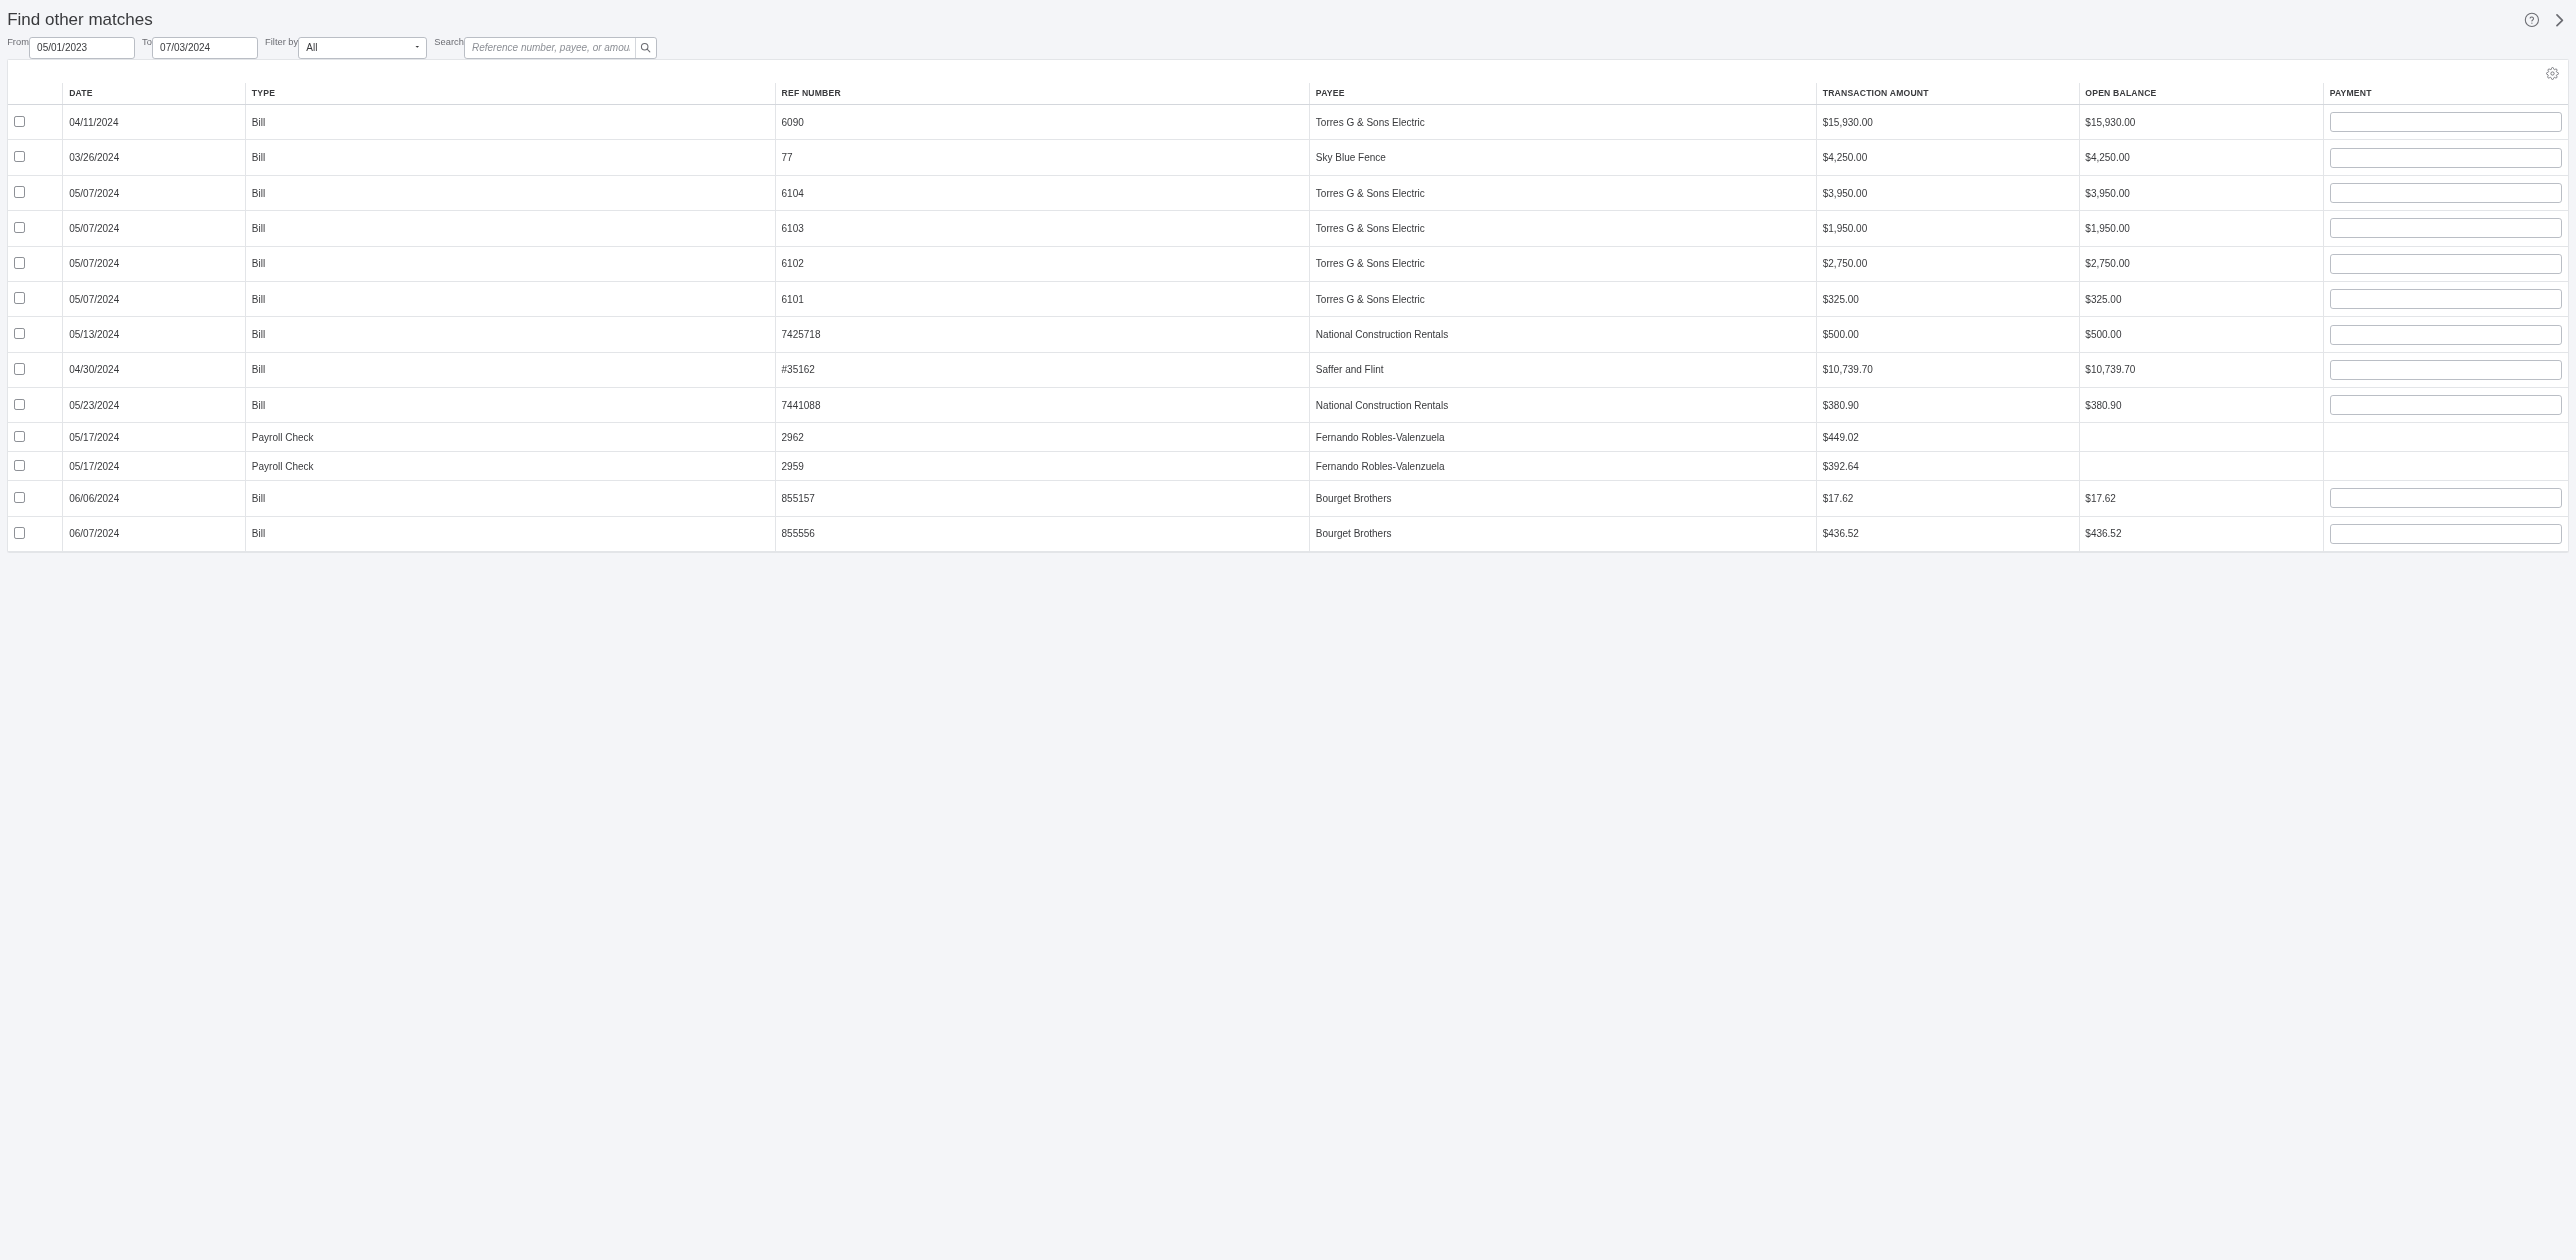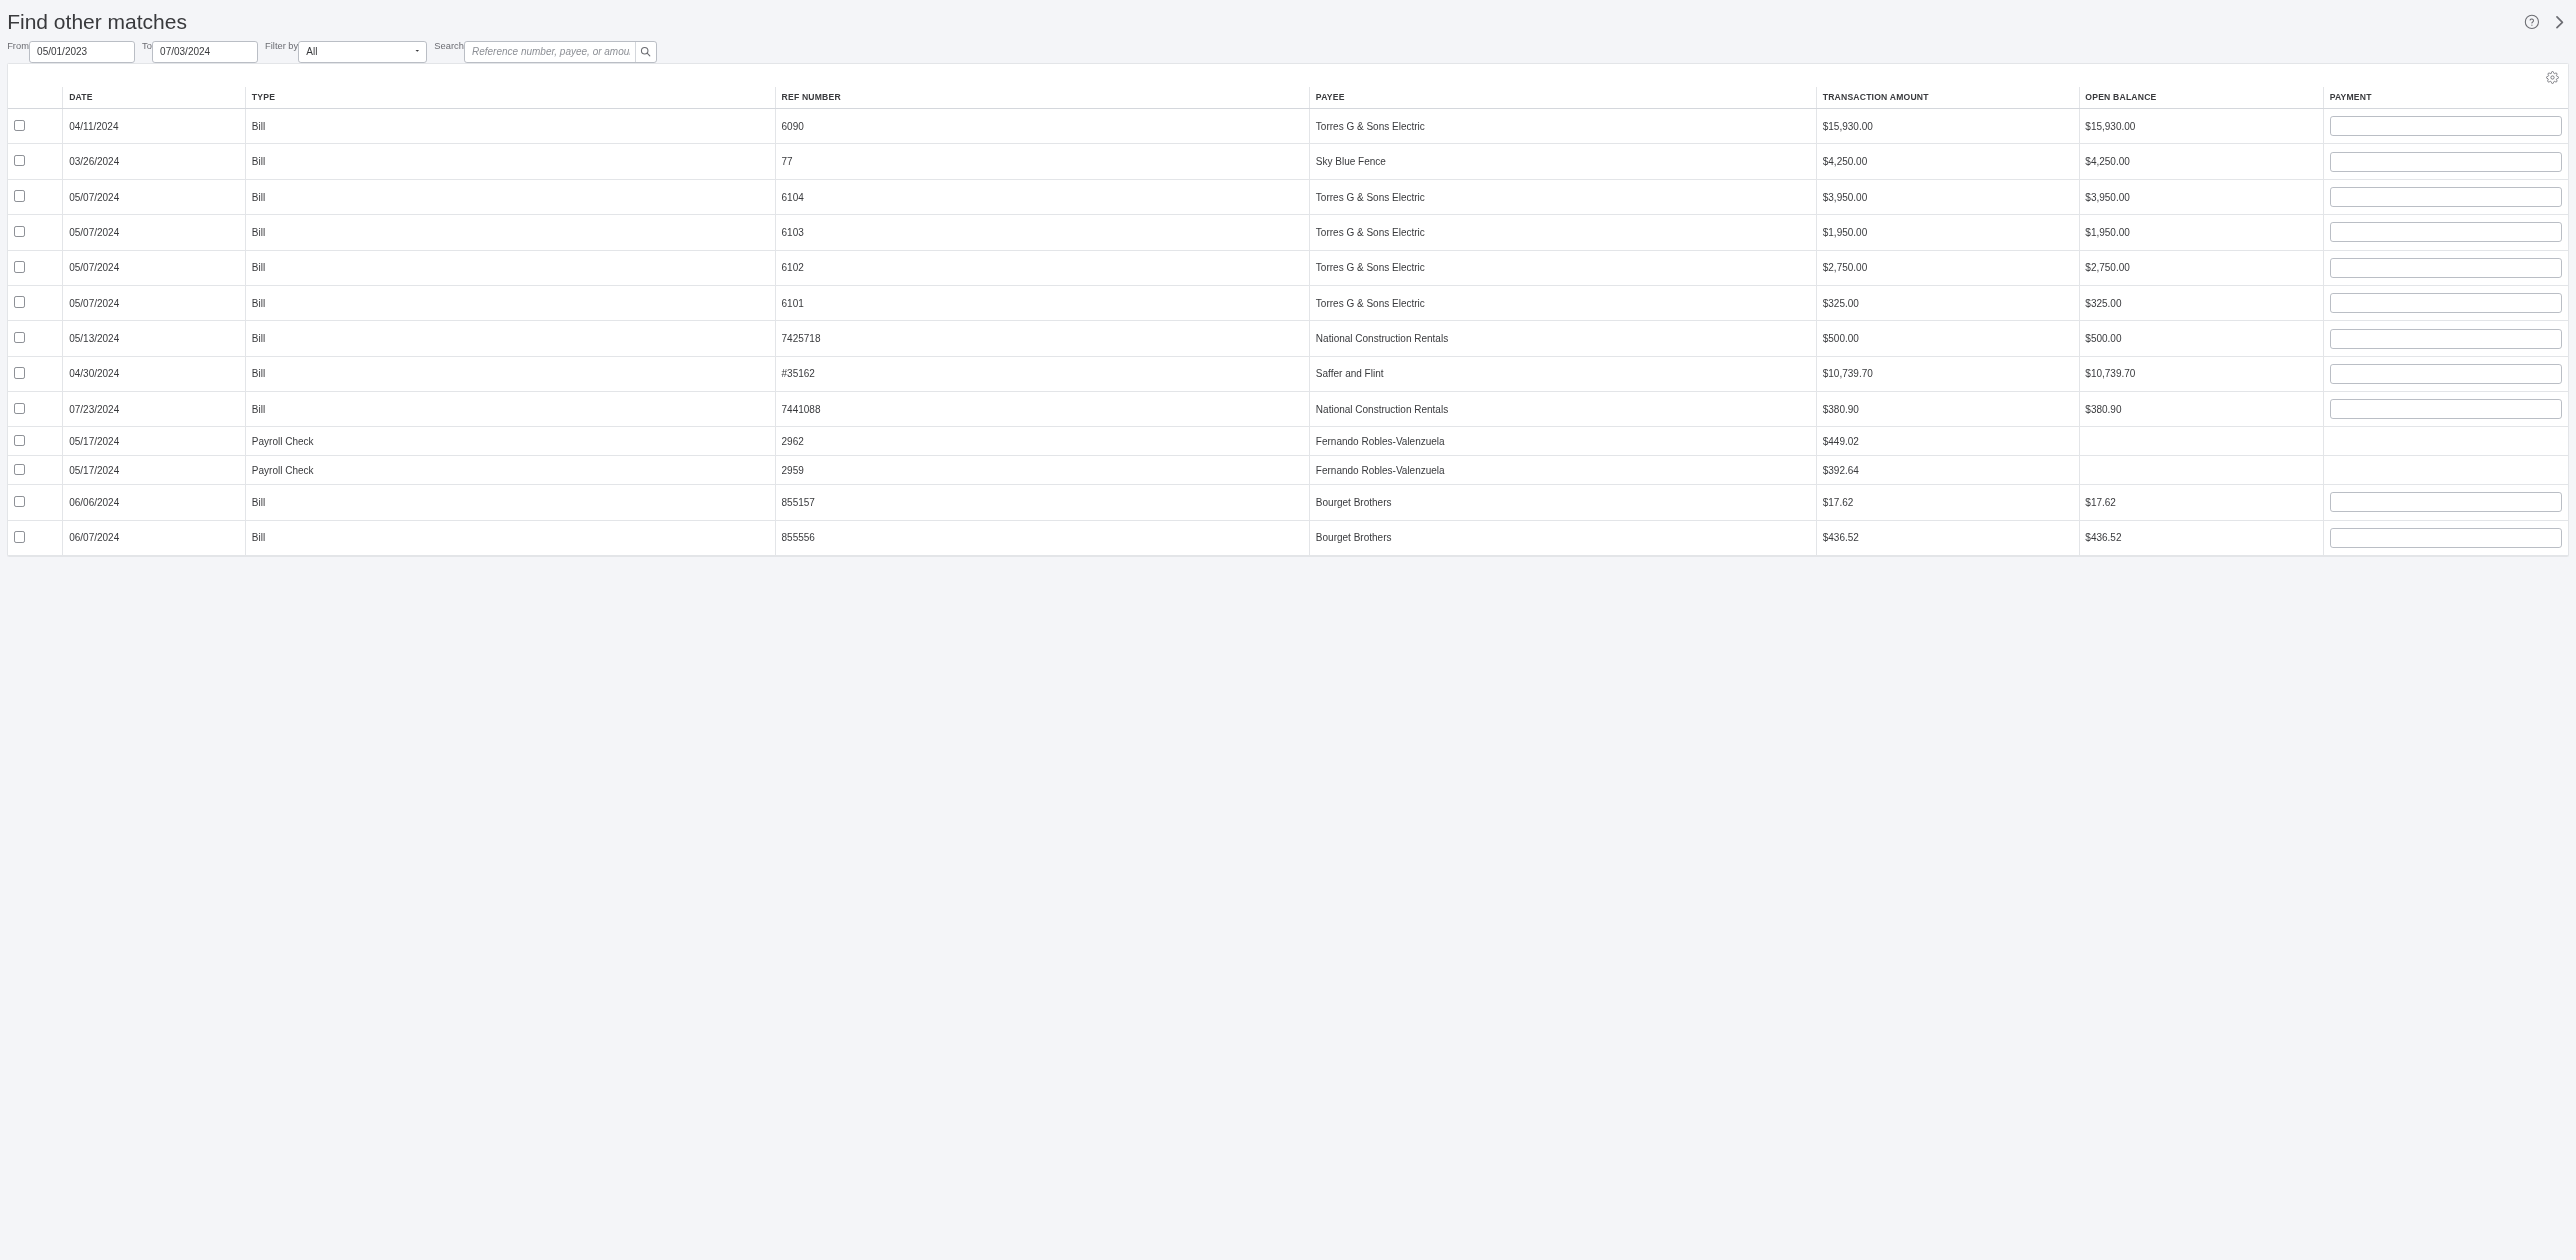--- a/index.html
+++ b/index.html
@@ -13,21 +13,21 @@
   .page {
     padding: 7.2px 7.2px 0 7.2px;
   }
   .header-row {
     display: flex;
     align-items: center;
     justify-content: space-between;
     padding: 2.9px 0 1.4px 0;
   }
   .page-title {
-    font-size: 21px;
+    font-size: 17px;
     font-weight: 400;
     color: #393a3d;
     margin: 0;
   }
   .header-icons {
     display: flex;
     align-items: center;
     gap: 10px;
   }
   .icon-btn {
@@ -333,21 +333,21 @@
             <td>04/30/2024</td>
             <td>Bill</td>
             <td>#35162</td>
             <td>Saffer and Flint</td>
             <td class="num">$10,739.70</td>
             <td class="num">$10,739.70</td>
             <td class="num"><input class="pay-input" style=""></td>
           </tr>
           <tr>
             <td class="check-cell"><span class="chk"></span></td>
-            <td>07/23/2024</td>
+            <td>05/23/2024</td>
             <td>Bill</td>
             <td>7441088</td>
             <td>National Construction Rentals</td>
             <td class="num">$380.90</td>
             <td class="num">$380.90</td>
             <td class="num"><input class="pay-input" style=""></td>
           </tr>
           <tr>
             <td class="check-cell"><span class="chk"></span></td>
             <td>05/17/2024</td>

